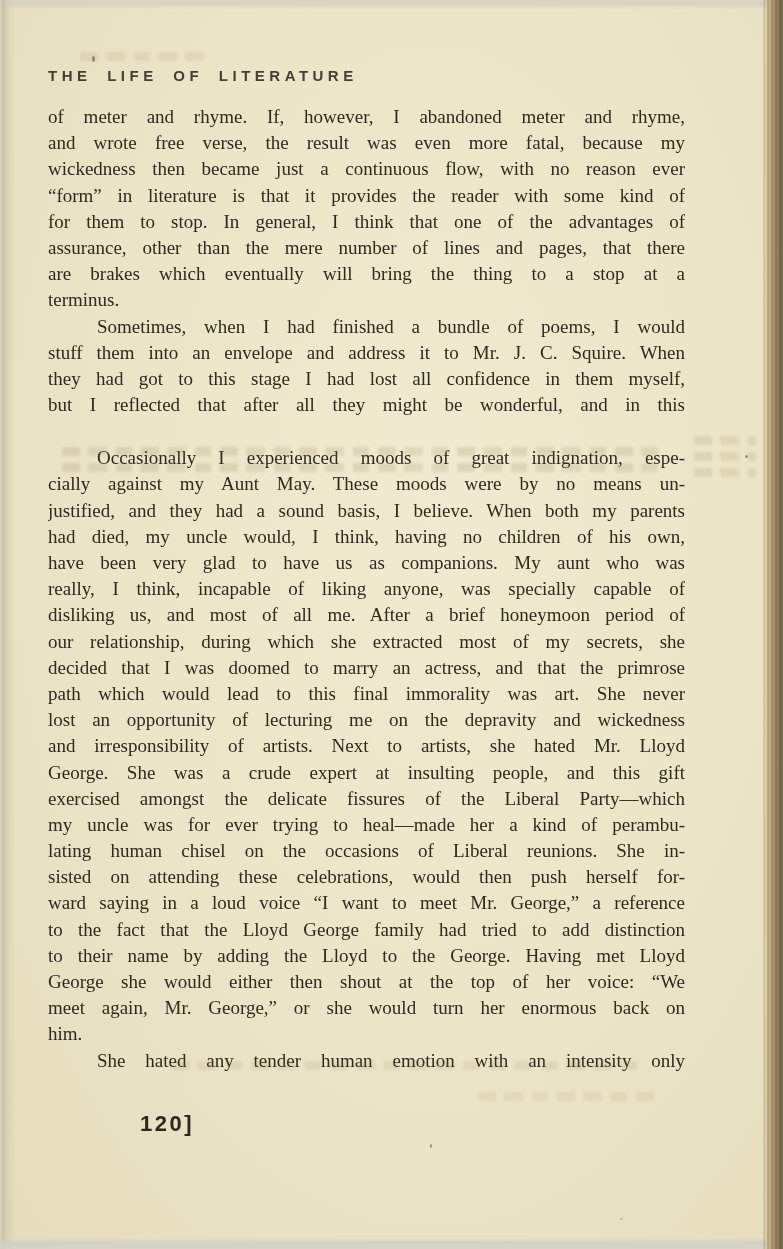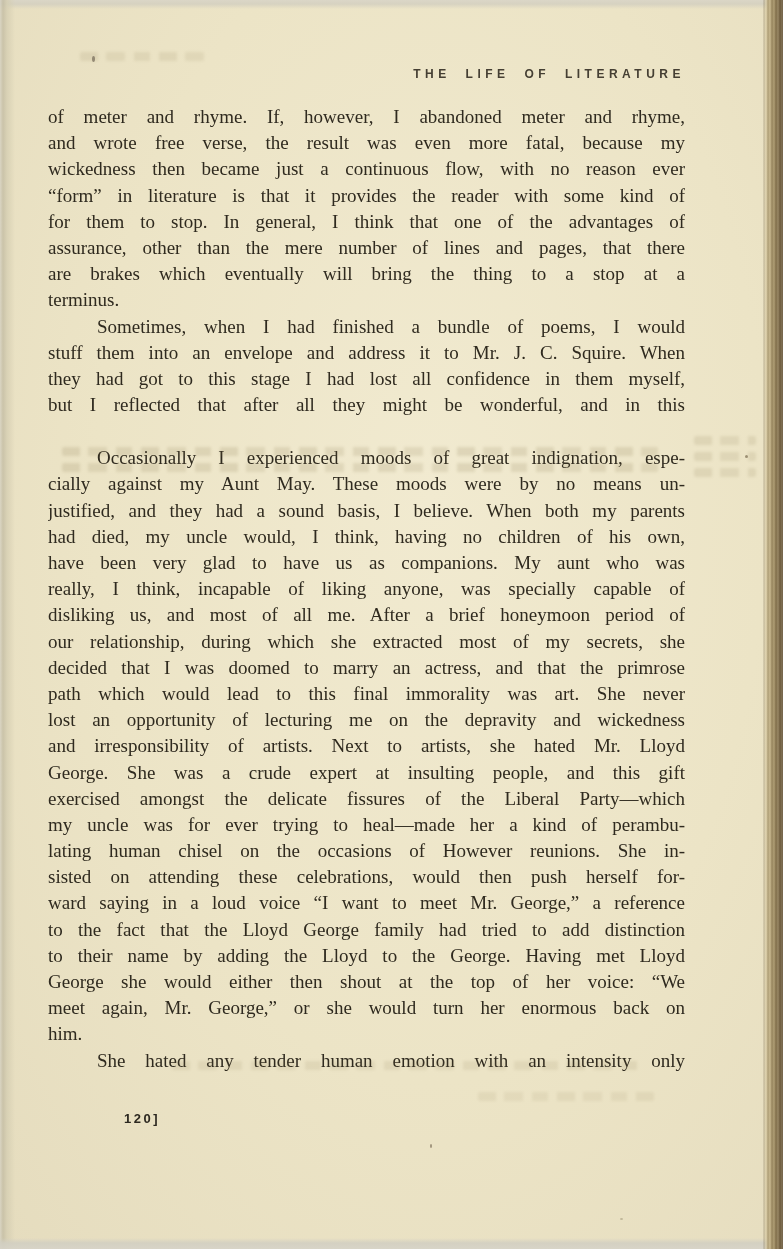--- a/index.html
+++ b/index.html
@@ -31,43 +31,42 @@
   }
   .edge-right {
     position: absolute; right: 0; top: 0; width: 20px; height: 100%;
     background:
       repeating-linear-gradient(90deg, rgba(60,45,25,.12) 0 2px, rgba(255,250,230,.07) 2px 4px),
       linear-gradient(90deg, rgba(201,185,142,0) 0px, #c9b98e 5px, #a08d63 11px, #7c6a4a 17px, #6a5a40 20px);
   }
 
   .running-header {
     position: absolute; top: 67px; left: 48px; width: 637px;
-    text-align: right;
     font-family: "Liberation Sans", "DejaVu Sans", sans-serif;
-    font-weight: bold; font-size: 12px;
+    font-weight: bold; font-size: 15px;
     letter-spacing: 4.5px; word-spacing: 7px;
     color: #453f33;
   }
 
   .body-text {
     position: absolute; top: 104px; left: 48px; width: 637px;
     font-size: 19px; color: #2f2a1f; font-family: Liberation Serif, serif;
   }
   .line {
     line-height: 26.2px; height: 26.2px; overflow: hidden;
     text-align: justify; text-align-last: justify;
   }
   .line.indent { text-indent: 49px; }
   .line.lastline { text-align-last: left; }
   .paragraph.section-gap { margin-top: 27px; }
 
   .page-number {
-    position: absolute; left: 124px; top: 1111px;
+    position: absolute; left: 140px; top: 1111px;
     font-family: "Liberation Sans", "DejaVu Sans", sans-serif;
-    font-weight: bold; font-size: 13px; letter-spacing: 2.5px;
+    font-weight: bold; font-size: 22px; letter-spacing: 2.5px;
     color: #2c2820;
   }
 
   
   .ghost { position: absolute; filter: blur(1.4px); }
   .ghost .row {
     height: 9px; margin-bottom: 7px; border-radius: 2px;
     background: repeating-linear-gradient(90deg,
       rgba(128,112,70,.55) 0 18px, rgba(128,112,70,0) 18px 26px,
       rgba(128,112,70,.48) 26px 45px, rgba(128,112,70,0) 45px 54px,
@@ -118,21 +117,21 @@
         <div class="line">really, I think, incapable of liking anyone, was specially capable of</div>
         <div class="line">disliking us, and most of all me. After a brief honeymoon period of</div>
         <div class="line">our relationship, during which she extracted most of my secrets, she</div>
         <div class="line">decided that I was doomed to marry an actress, and that the primrose</div>
         <div class="line">path which would lead to this final immorality was art. She never</div>
         <div class="line">lost an opportunity of lecturing me on the depravity and wickedness</div>
         <div class="line">and irresponsibility of artists. Next to artists, she hated Mr. Lloyd</div>
         <div class="line">George. She was a crude expert at insulting people, and this gift</div>
         <div class="line">exercised amongst the delicate fissures of the Liberal Party—which</div>
         <div class="line">my uncle was for ever trying to heal—made her a kind of perambu-</div>
-        <div class="line">lating human chisel on the occasions of However reunions. She in-</div>
+        <div class="line">lating human chisel on the occasions of Liberal reunions. She in-</div>
         <div class="line">sisted on attending these celebrations, would then push herself for-</div>
         <div class="line">ward saying in a loud voice “I want to meet Mr. George,” a reference</div>
         <div class="line">to the fact that the Lloyd George family had tried to add distinction</div>
         <div class="line">to their name by adding the Lloyd to the George. Having met Lloyd</div>
         <div class="line">George she would either then shout at the top of her voice: “We</div>
         <div class="line">meet again, Mr. George,” or she would turn her enormous back on</div>
         <div class="line lastline">him.</div>
       </div>
       <div class="paragraph">
         <div class="line indent">She hated any tender human emotion with an intensity only</div>

